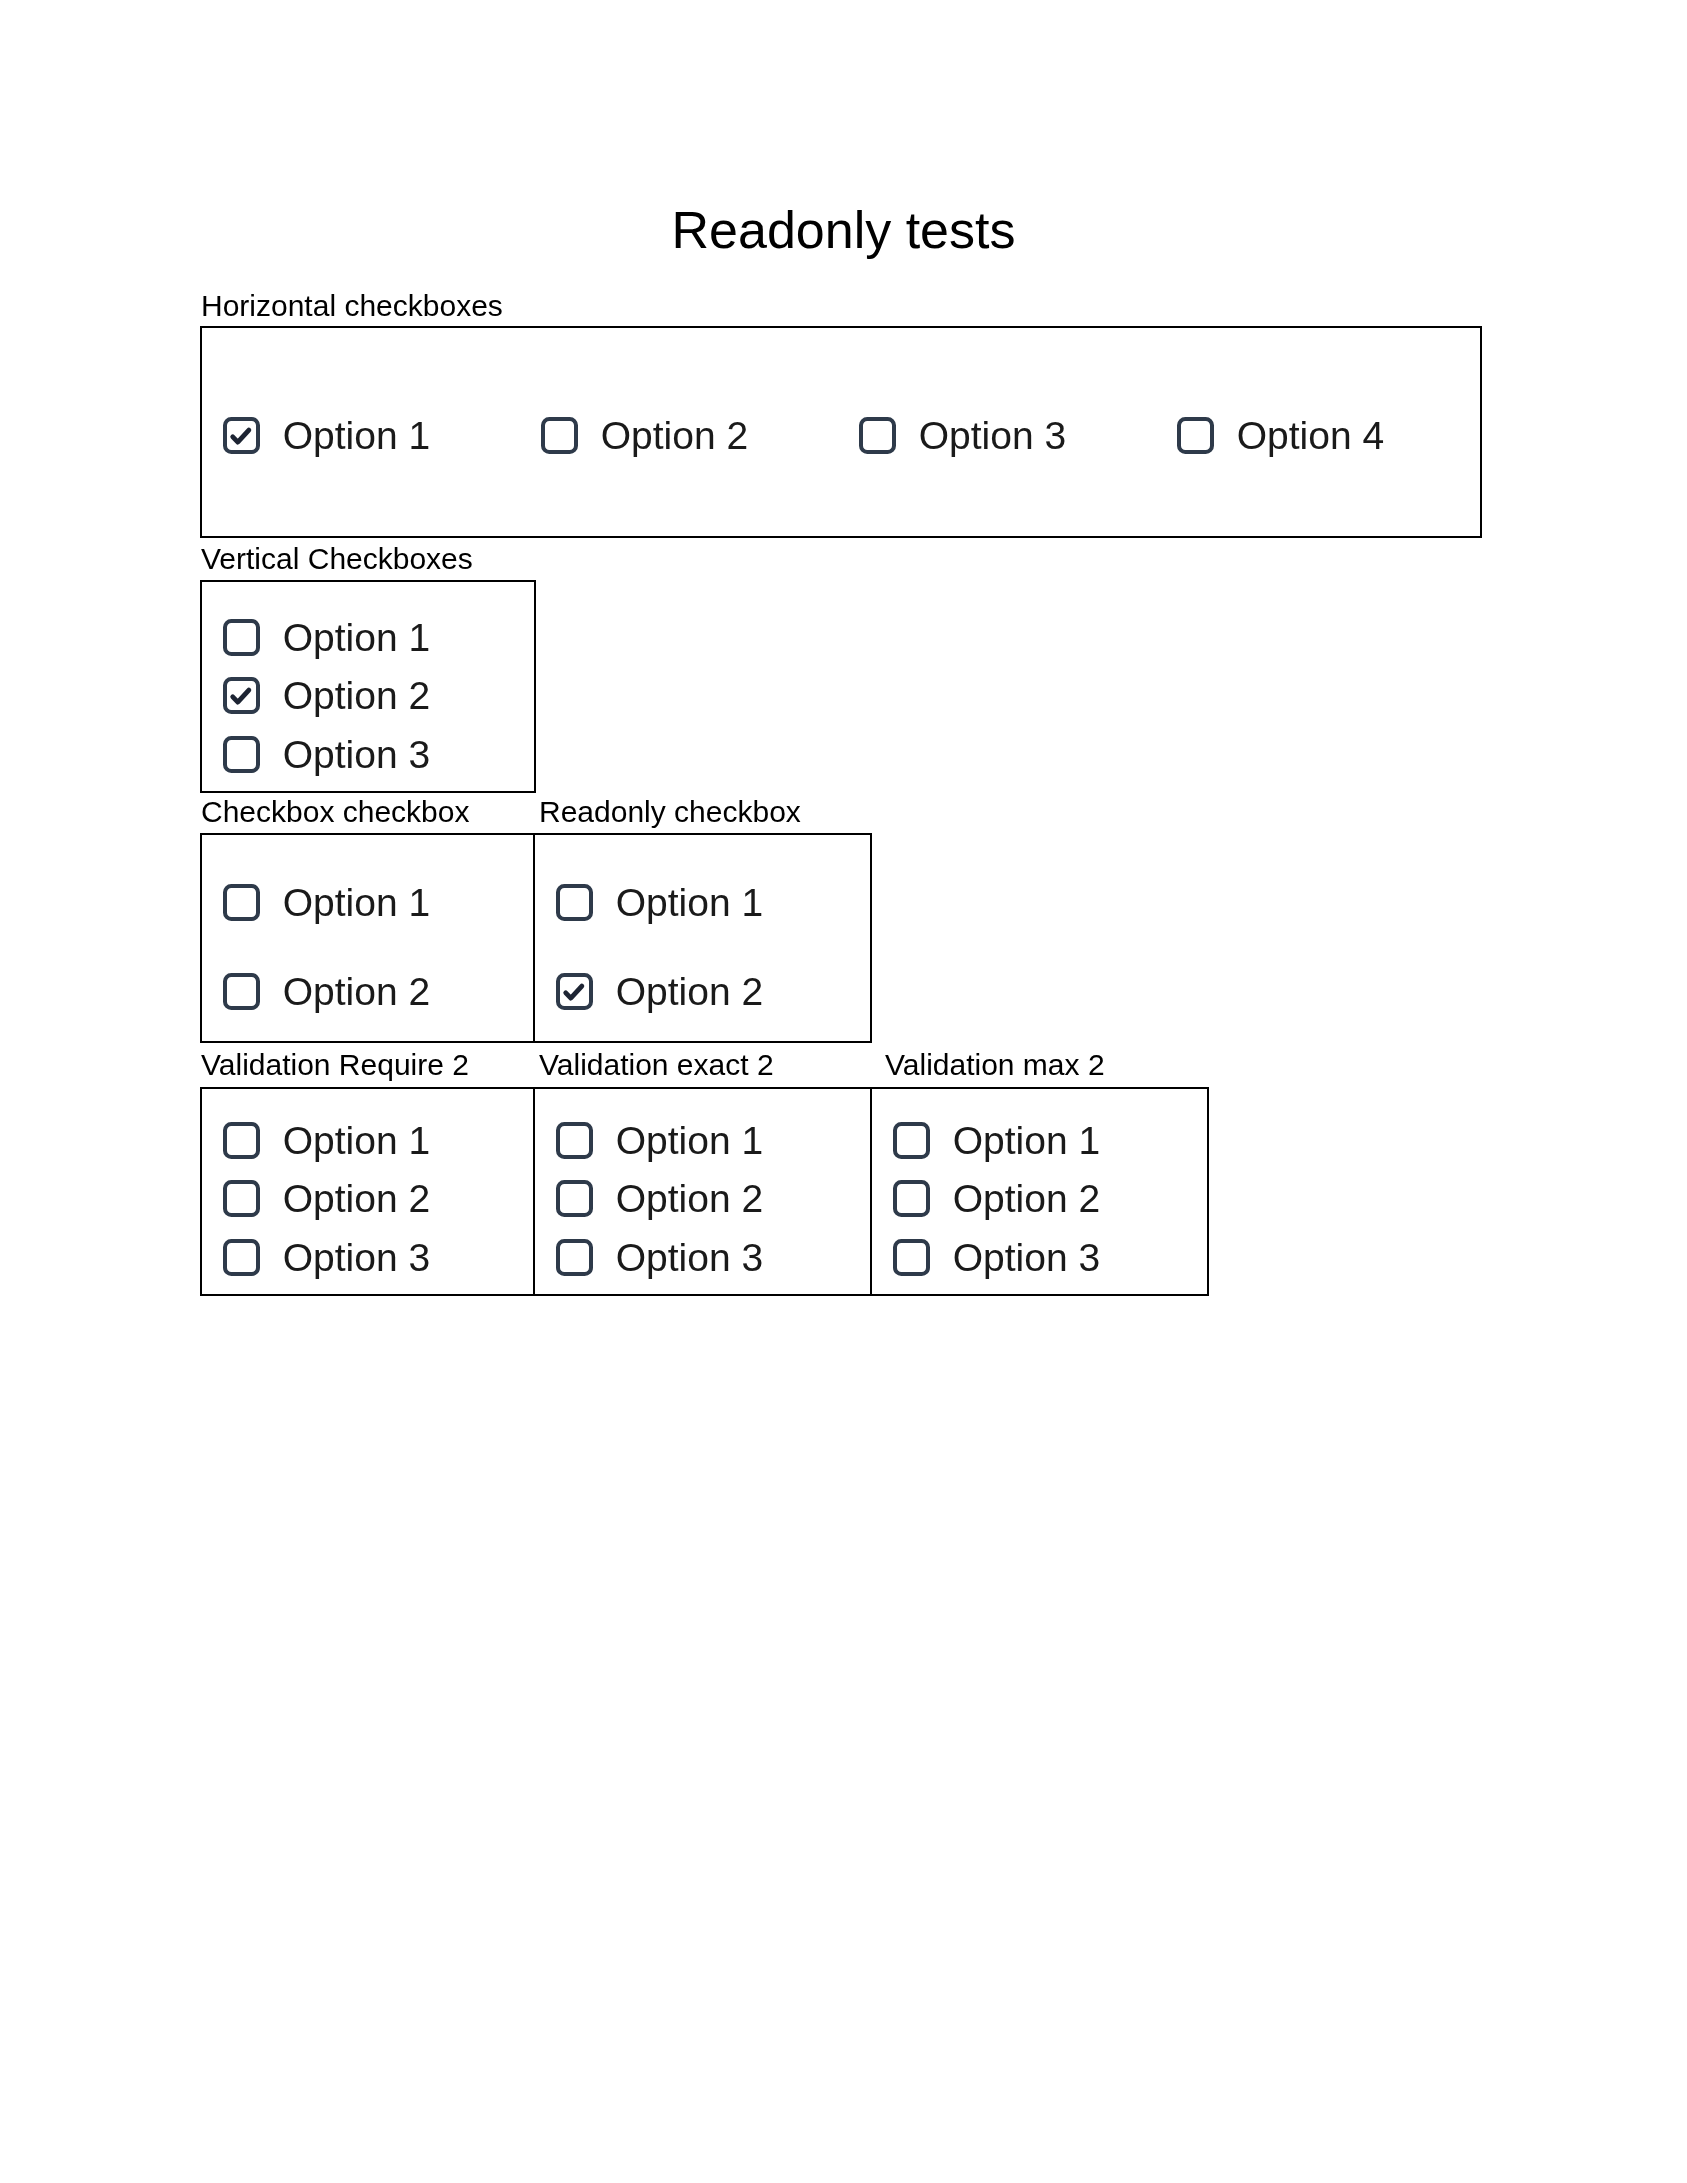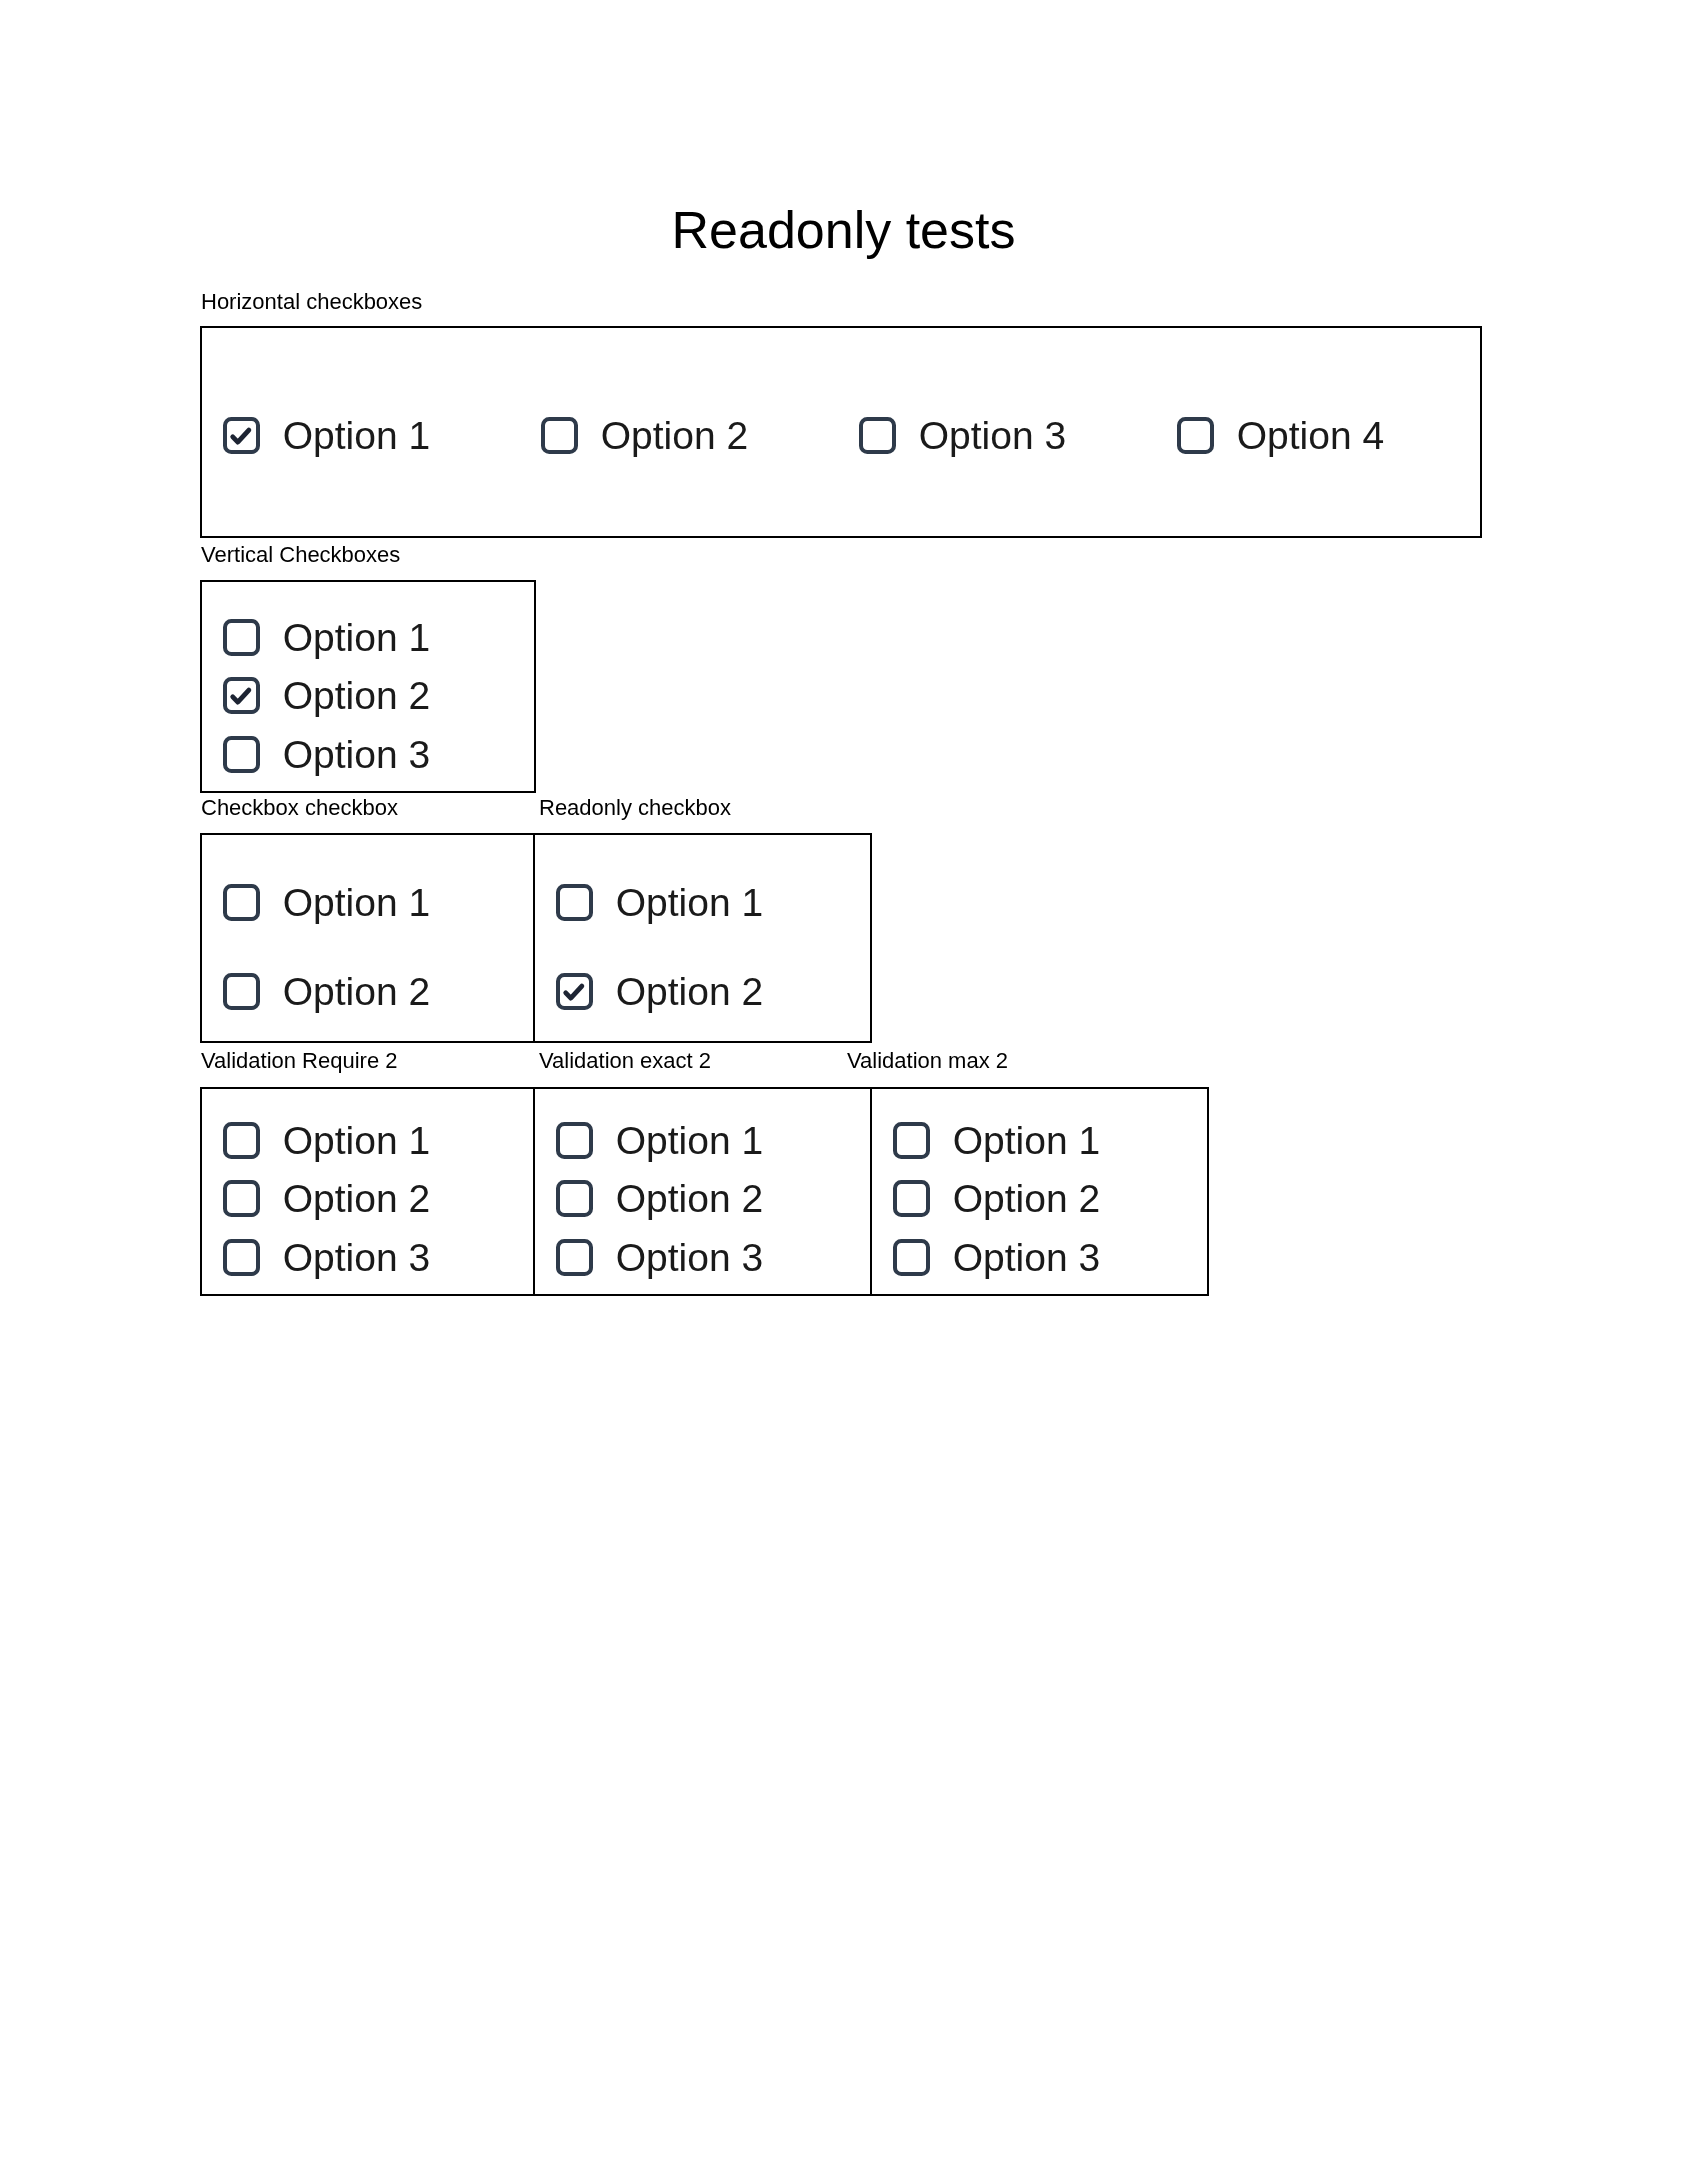--- a/index.html
+++ b/index.html
@@ -11,21 +11,21 @@
     --page-bg:#ffffff;
   }
   *{margin:0;padding:0;box-sizing:border-box;}
   html,body{width:1687px;height:2183px;background:var(--page-bg);}
   body{position:relative;font-family:"Liberation Sans","DejaVu Sans",sans-serif;}
   .page-title{
     position:absolute;top:204px;left:0;width:1687px;
     text-align:center;font-size:52px;line-height:1;color:#000;
   }
   .sec-label{
-    position:absolute;font-size:22px;line-height:1;color:var(--label-color);
+    position:absolute;font-size:30px;line-height:1;color:var(--label-color);
     white-space:nowrap;
   }
   .box{
     position:absolute;border:2.8px solid var(--box-border);background:var(--page-bg);
     display:flex;
   }
   
   .lbl-horizontal{left:201px;top:291px;}
   .box-horizontal{left:200px;top:326px;width:1282px;height:212px;
     flex-direction:row;align-items:center;padding:6.9px 0 0 20.7px;}
@@ -41,21 +41,21 @@
   .lbl-readonly{left:539px;top:797px;}
   .box-readonly{left:533px;top:833px;width:339px;height:210px;
     flex-direction:column;padding:48px 0 0 20.7px;gap:50px;}
 
   .lbl-val-require{left:201px;top:1050px;}
   .box-val-require{left:200px;top:1087px;width:336px;height:209px;
     flex-direction:column;padding:32px 0 0 20.7px;gap:19.3px;}
   .lbl-val-exact{left:539px;top:1050px;}
   .box-val-exact{left:533px;top:1087px;width:339px;height:209px;
     flex-direction:column;padding:32px 0 0 20.7px;gap:19.3px;}
-  .lbl-val-max{left:847px;top:1050px;}
+  .lbl-val-max{left:885px;top:1050px;}
   .box-val-max{left:870px;top:1087px;width:339px;height:209px;
     flex-direction:column;padding:32px 0 0 20.7px;gap:19.3px;}
 
   .opt{display:flex;flex-direction:row;align-items:center;gap:23px;}
   .cb{
     width:37px;height:37px;flex:0 0 auto;
     border:4.8px solid var(--cb-border);border-radius:8.3px;background:#fff;
     display:flex;align-items:center;justify-content:center;
   }
   .cb svg{width:27.6px;height:27.6px;display:block;}

